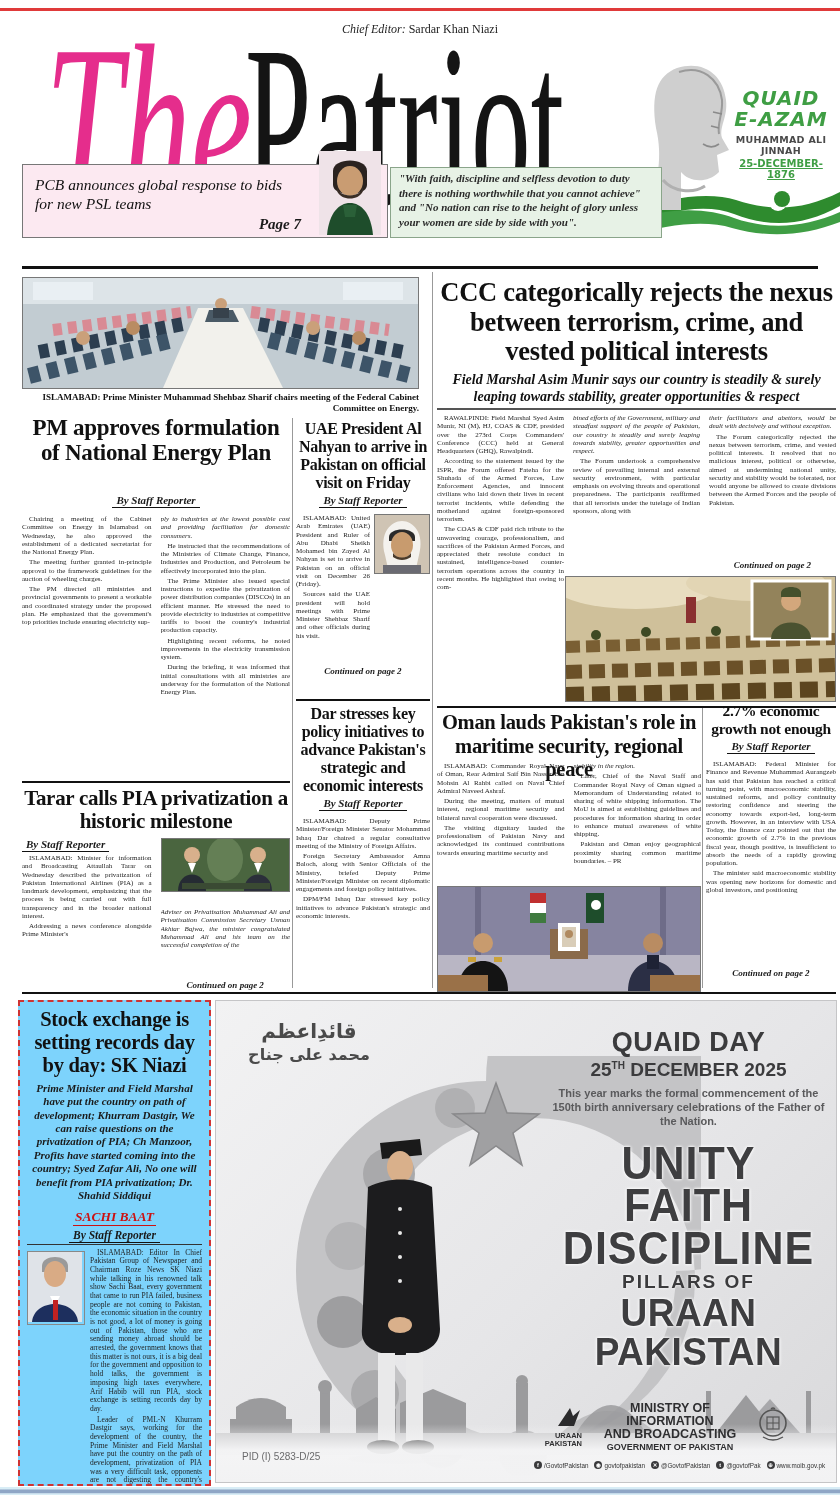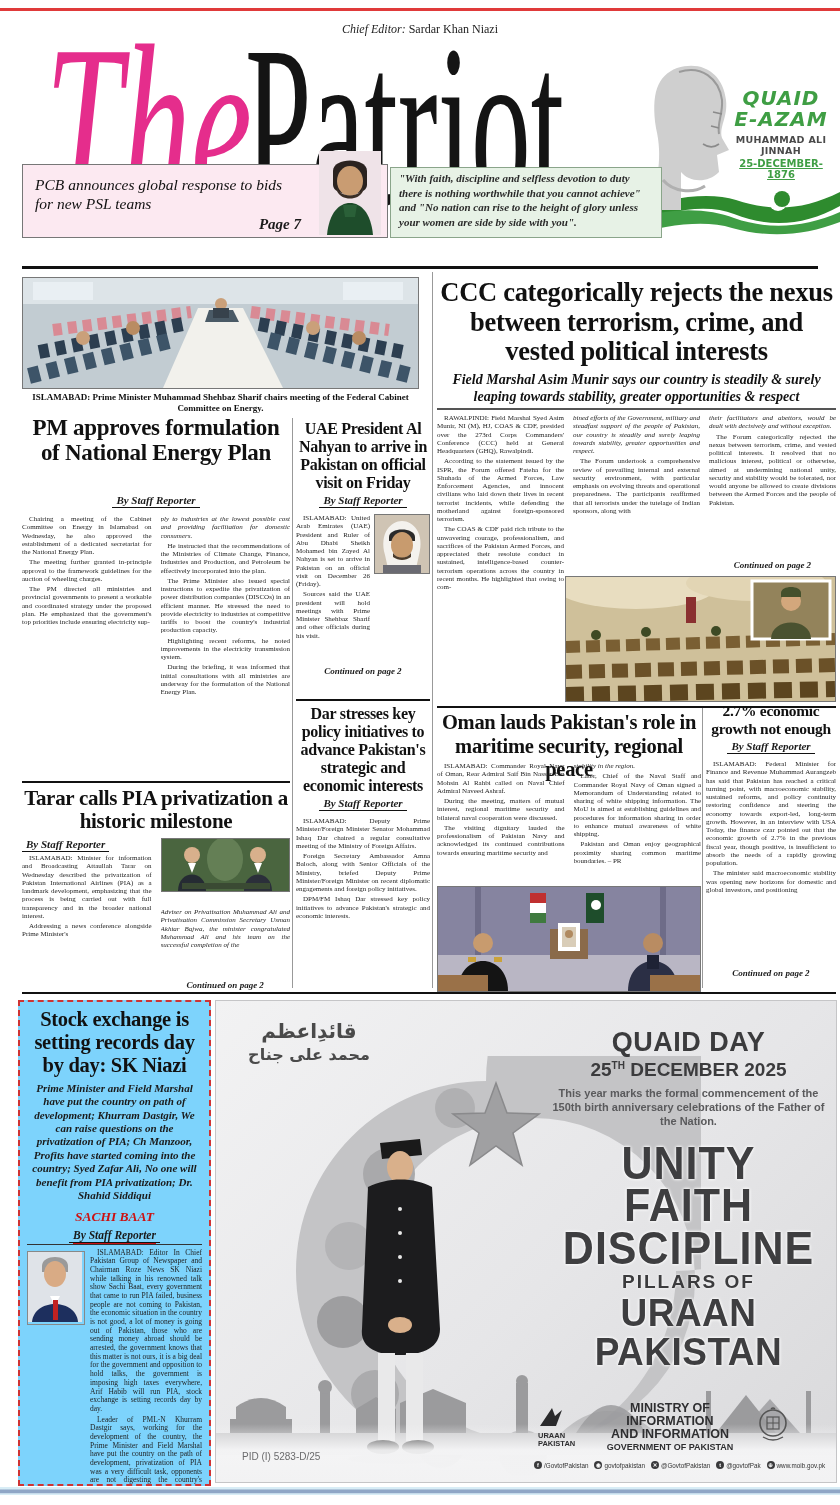--- a/index.html
+++ b/index.html
@@ -38,29 +38,29 @@
   .hr-b{background:#111;}
   
   .headline{font-weight:bold;text-align:center;color:#111;letter-spacing:-.3px;}
   .subhead{font-weight:bold;font-style:italic;text-align:center;color:#111;}
   .byline{font-weight:bold;font-style:italic;text-align:center;font-size:11px;}
   .byline span{border-bottom:1.4px solid #111;padding:0 4px 1px;}
   .body-text{font-size:7px;line-height:1.18;text-align:justify;color:#1e1e1e;overflow:hidden;}
   .body-text p{margin:0 0 2px;text-indent:7px;}
   .body-text.cont p:first-child{text-indent:0;font-style:italic;}
   .continued{font-weight:bold;font-style:italic;text-align:center;font-size:9px;}
-  .caption{font-weight:bold;font-size:9px;line-height:1.25;text-align:center;color:#111;}
+  .caption{font-weight:bold;font-size:9px;line-height:1.25;text-align:right;color:#111;}
   .cols{display:flex;gap:9px;}
   .cols>div{flex:1;}
   
   .stock-box{top:1000px;left:18px;width:193px;height:486px;border:2px dashed #cf3333;background:#7dd3fc;
              box-sizing:border-box;padding:6px 7px;overflow:hidden;}
   .stock-sub{font-weight:bold;font-style:italic;font-size:11px;line-height:1.22;text-align:center;margin-top:5px;}
   .kicker{color:#cc1111;font-weight:bold;font-style:italic;font-size:13.5px;text-align:center;margin-top:6px;}
-  .kicker span{border-bottom:1.5px solid #cc1111;padding:0 2px 19px;}
+  .kicker span{border-bottom:1.5px solid #cc1111;padding:0 2px 1px;}
   .stock-byline{border-bottom:1.2px solid #333;padding-bottom:3px;margin-top:4px;}
   .niazi-photo{float:left;width:56px;height:72px;margin:2px 5px 2px 0;border:1px solid #888;}
   
   .ad{top:1000px;left:215px;width:622px;height:483px;background:linear-gradient(135deg,#f2f2f3 0%,#e6e6e8 55%,#d9d9db 100%);
       border:1px solid #c5c5c7;box-sizing:border-box;overflow:hidden;font-family:"Liberation Sans",sans-serif;}
   .callig{position:absolute;left:28px;top:18px;width:130px;color:#4a4a4a;font-family:"DejaVu Sans",sans-serif;text-align:center;}
   .callig .c1{font-size:20px;font-weight:bold;}
   .callig .c2{font-size:16px;font-weight:bold;margin-top:2px;}
   .ad-right{position:absolute;left:330px;top:26px;width:285px;text-align:center;color:#3b3b3d;}
   .ad-title{font-size:27px;font-weight:bold;letter-spacing:.5px;}
@@ -75,21 +75,21 @@
            text-shadow:0 0 3px #fff,0 0 3px #fff;transform:scaleY(1.05);margin-top:2px;}
   .skyline{position:absolute;left:0;top:372px;width:622px;height:82px;}
   .ad-fade{position:absolute;left:0;bottom:0;width:622px;height:58px;background:linear-gradient(180deg,rgba(245,245,246,0) 0%,rgba(245,245,246,.95) 45%,#f2f2f3 100%);}
   .crescent{position:absolute;left:55px;top:55px;width:430px;height:420px;}
   .star-svg{position:absolute;left:235px;top:80px;width:90px;height:90px;}
   .jinnah-standing{position:absolute;left:112px;top:128px;width:145px;height:335px;}
   .ministry-row{position:absolute;left:322px;bottom:30px;width:250px;display:flex;align-items:center;gap:8px;}
   .ministry-text{text-align:center;color:#2e2e30;flex:1;}
   .ministry-text .m1{font-size:12.5px;font-weight:bold;line-height:1.05;}
   .ministry-text .m3{font-size:9px;font-weight:bold;margin-top:1px;}
-  .uraan-logo{width:44px;text-align:left;color:#2e2e30;}
+  .uraan-logo{width:44px;text-align:right;color:#2e2e30;}
   .uraan-logo .u1{font-size:7.5px;font-weight:bold;line-height:1;}
   .social-row{position:absolute;left:318px;bottom:13px;width:268px;display:flex;gap:6px;align-items:center;
               font-size:6.3px;color:#333;}
   .soc{display:flex;align-items:center;gap:2px;}
   .soc .ic{display:inline-block;width:8px;height:8px;border-radius:50%;background:#3a3a3c;color:#fff;
            font-size:5.5px;line-height:8px;text-align:center;font-weight:bold;}
   .pid{position:absolute;left:26px;bottom:20px;font-size:10px;color:#6a6a6c;font-family:"Liberation Sans",sans-serif;}
   .bottom-bar{top:1487px;left:0;width:840px;height:8px;
               background:linear-gradient(180deg,#d8edf6 0%,#d8edf6 22%,#8fa6c6 40%,#8fa6c6 70%,#d8edf6 85%,#d8edf6 100%);}
   .photo-frame{border:1px solid #777;box-sizing:border-box;}
@@ -463,21 +463,21 @@
     <div class="ministry-row">
       <div class="uraan-logo">
         <svg width="26" height="22" viewBox="0 0 26 22">
             <path d="M2 20 L14 2 L17 10 L24 4 L18 20 Z" fill="#2a2a2c"></path>
           </svg>
         <div class="u1">URAAN</div>
         <div class="u1">PAKISTAN</div>
       </div>
       <div class="ministry-text">
         <div class="m1">MINISTRY OF INFORMATION</div>
-        <div class="m1">AND INFORMATION</div>
+        <div class="m1">AND BROADCASTING</div>
         <div class="m3">GOVERNMENT OF PAKISTAN</div>
       </div>
       <div>
         <svg width="30" height="36" viewBox="0 0 30 36">
           <circle cx="15" cy="16" r="13" fill="none" stroke="#555" stroke-width="1.6"></circle>
           <rect x="9" y="10" width="12" height="12" fill="none" stroke="#555" stroke-width="1.2"></rect>
           <line x1="15" y1="10" x2="15" y2="22" stroke="#555" stroke-width="1"></line>
           <line x1="9" y1="16" x2="21" y2="16" stroke="#555" stroke-width="1"></line>
           <path d="M5 30 Q15 36 25 30" fill="none" stroke="#555" stroke-width="1.4"></path>
           <path d="M13 2 Q15 0 17 2" fill="none" stroke="#555" stroke-width="1.4"></path>

